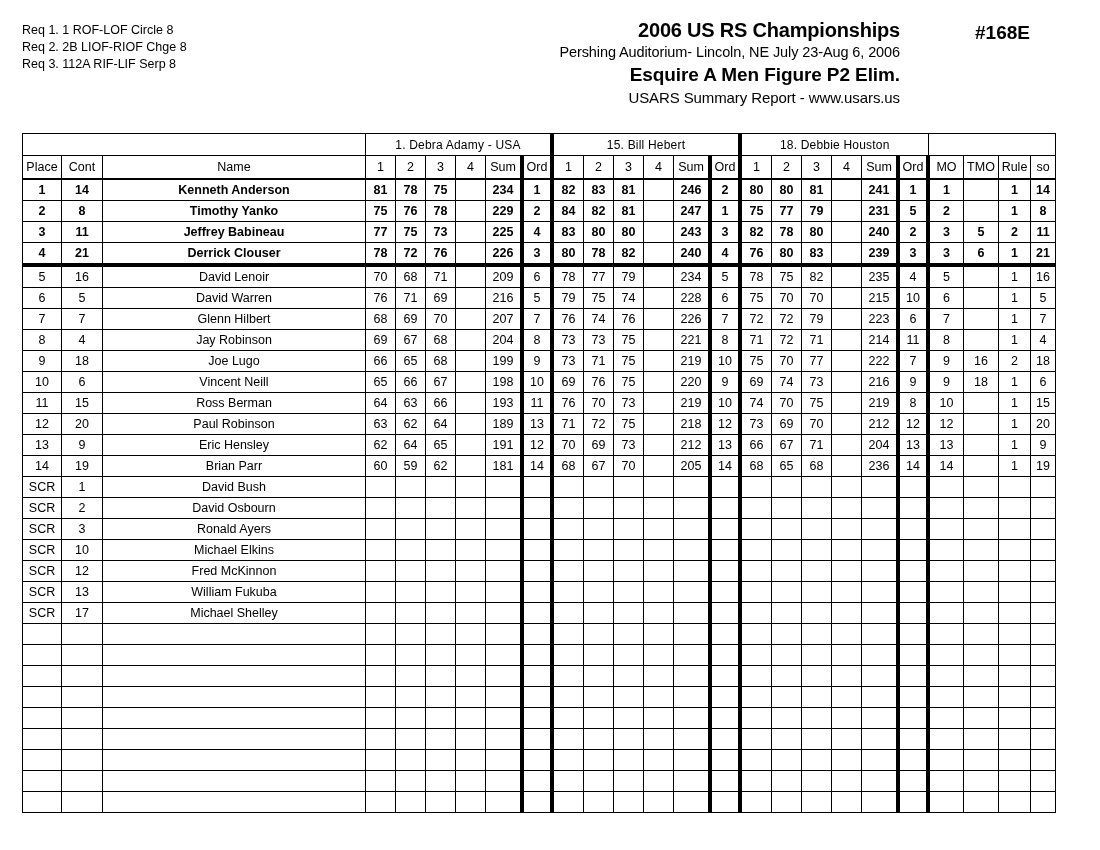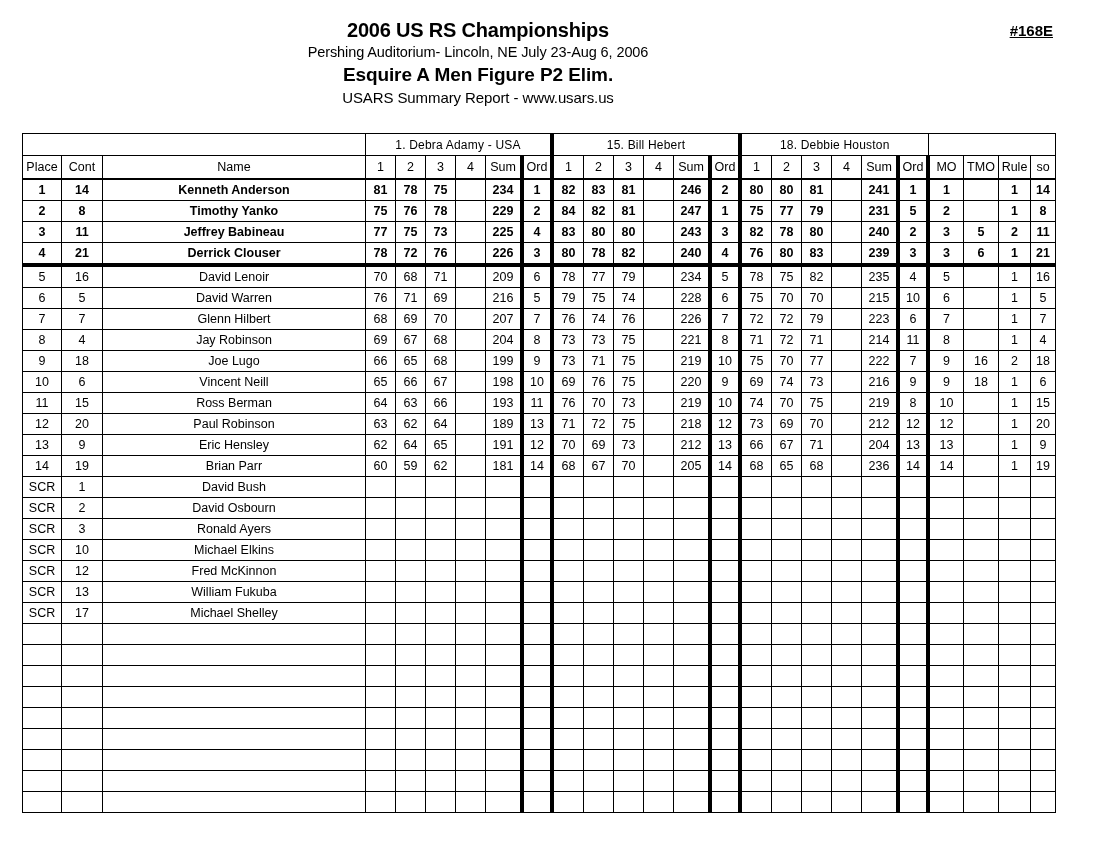--- a/index.html
+++ b/index.html
@@ -23,23 +23,22 @@
     font-size: 12.5px;
     line-height: 17px;
     white-space: nowrap;
   }
   .req-line { display: block; }
 
   .title-block {
     position: absolute;
     left: 0; top: 18px;
     width: 900px;
-    text-align: center;
+    text-align: right;
     pointer-events: none;
-    padding-left: 28px;
   }
   .title-main {
     font-size: 20px;
     font-weight: bold;
     letter-spacing: -0.2px;
     line-height: 24px;
   }
   .title-venue {
     font-size: 14.5px;
     line-height: 20px;
@@ -52,24 +51,23 @@
     letter-spacing: -0.1px;
   }
   .title-report {
     font-size: 15px;
     line-height: 22px;
     letter-spacing: -0.1px;
   }
 
   .entry-code {
     position: absolute;
-    right: 47px; top: 22px;
-    font-size: 15px;
+    right: 70px; top: 22px;
+    font-size: 19px;
     font-weight: bold;
-    text-decoration: underline;
   }
 
   
   .grid-wrap {
     position: absolute;
     left: 22px; top: 133px;
   }
   table.grid {
     border-collapse: collapse;
     table-layout: fixed;
@@ -142,20 +140,25 @@
   .f-scorer {
     position: absolute; left: 855px; top: 0;
     white-space: nowrap;
   }
 </style>
 </head>
 <body>
 
 <div class="page">
 
+  <div class="req-block">
+    <span class="req-line">Req  1.  1 ROF-LOF Circle 8</span>
+    <span class="req-line">Req  2.  2B LIOF-RIOF Chge 8</span>
+    <span class="req-line">Req  3.  112A RIF-LIF Serp 8</span>
+  </div>
 
   <div class="title-block">
     <div class="title-main">2006 US RS Championships</div>
     <div class="title-venue">Pershing Auditorium- Lincoln, NE  July 23-Aug 6, 2006</div>
     <div class="title-event">Esquire A Men Figure P2 Elim.</div>
     <div class="title-report">USARS Summary Report - www.usars.us</div>
   </div>
 
   <div class="entry-code">#168E</div>
 

